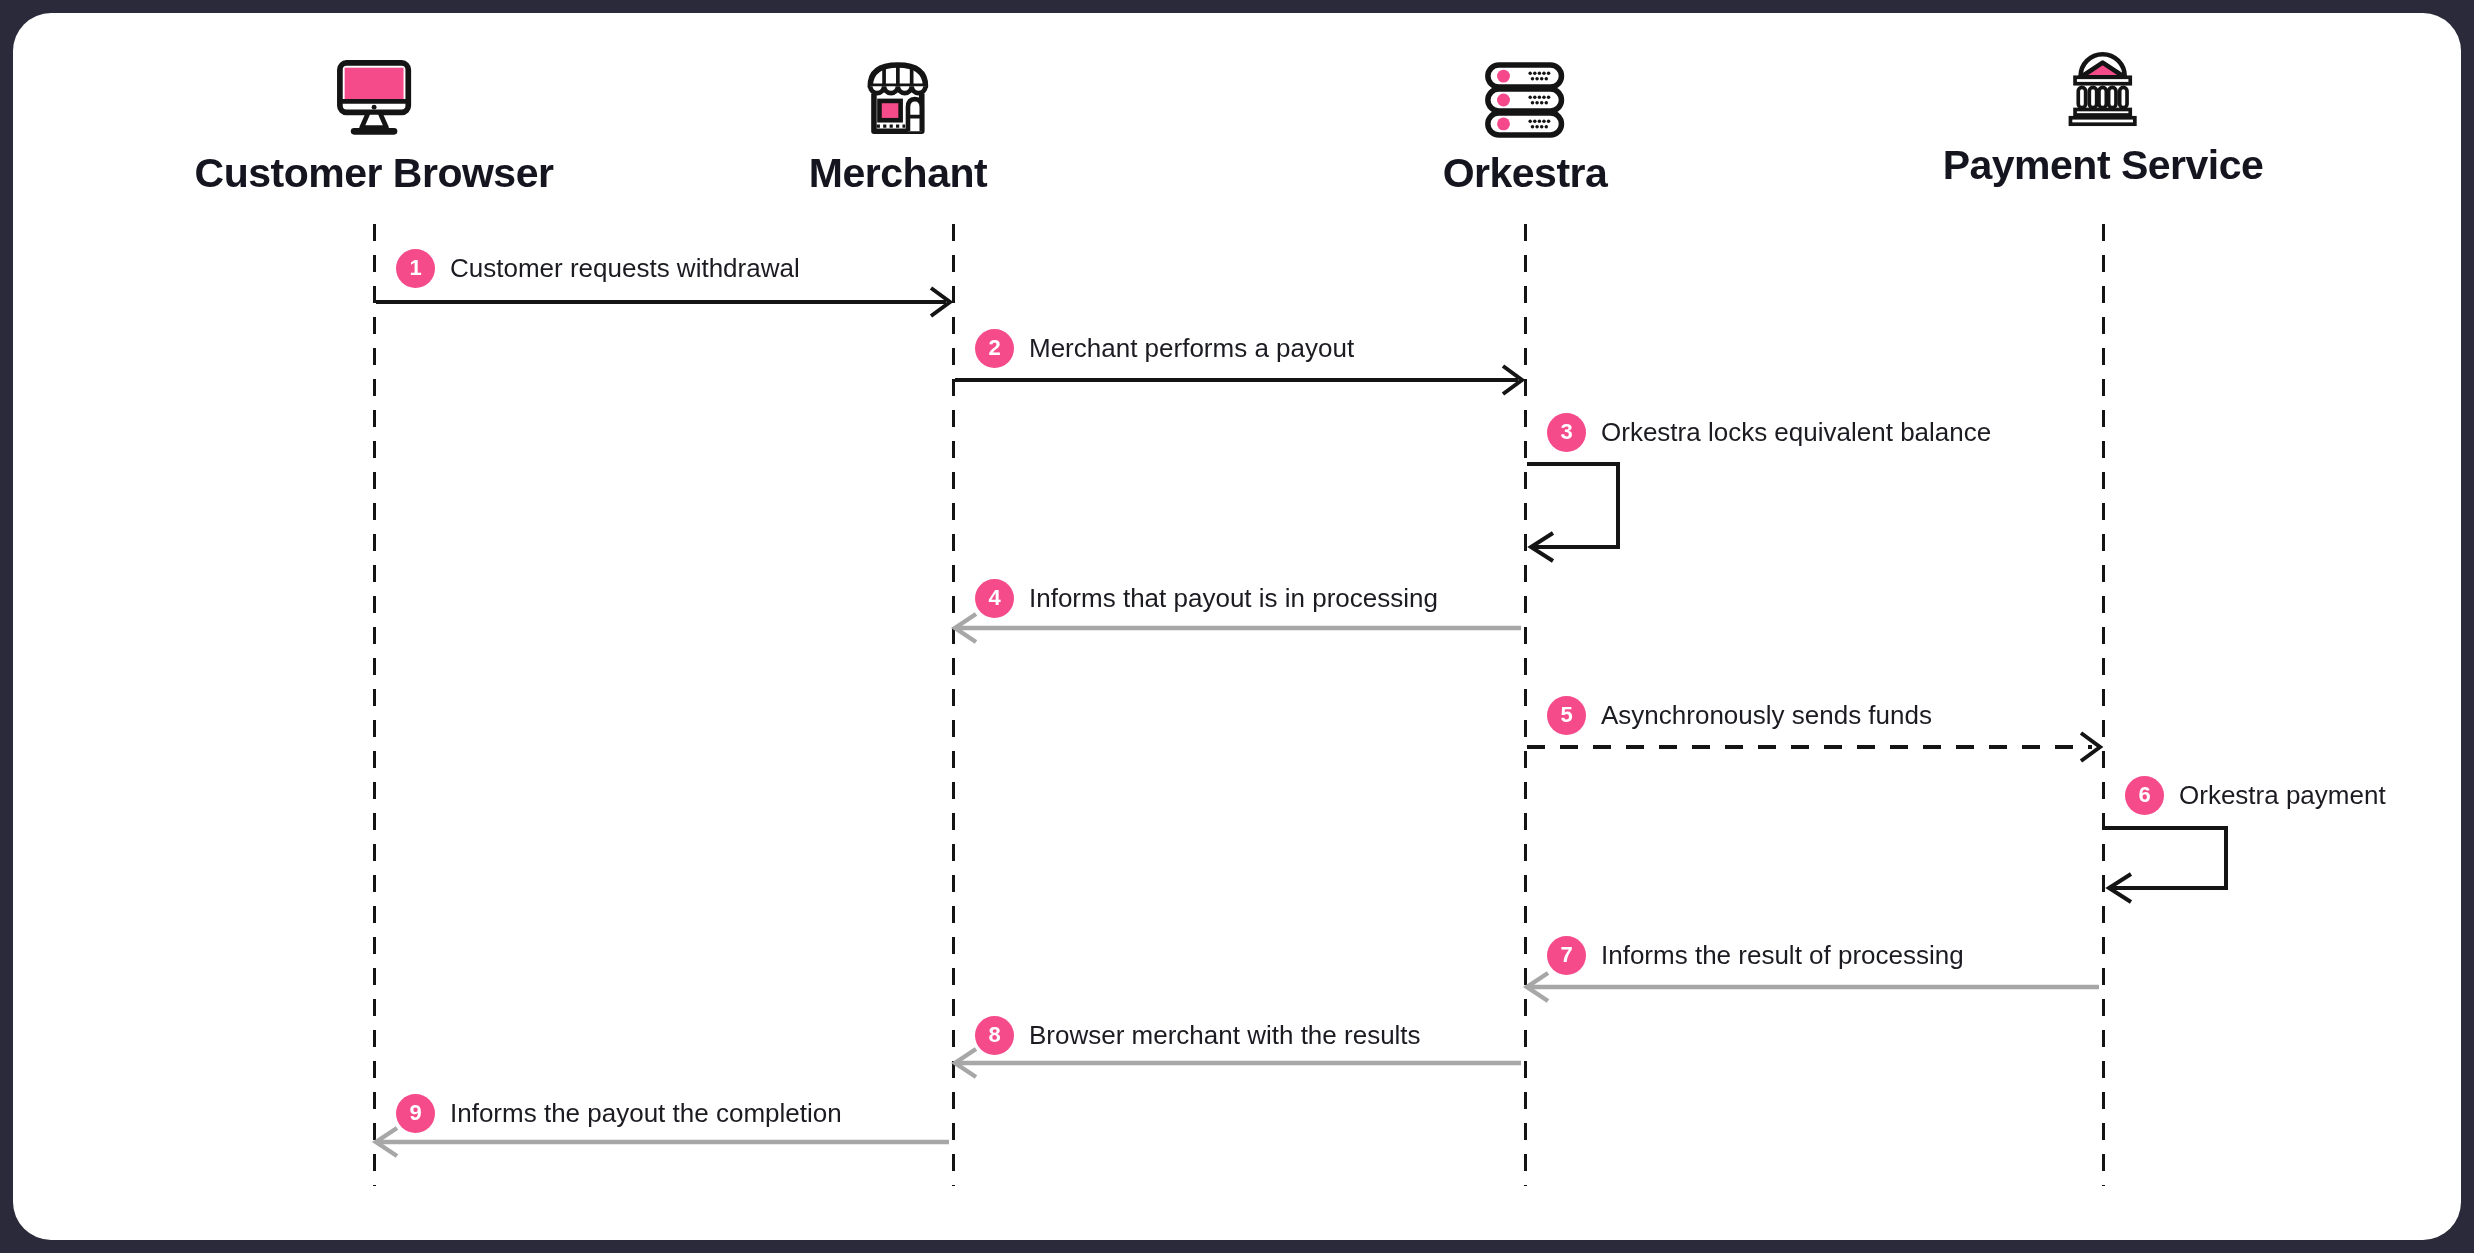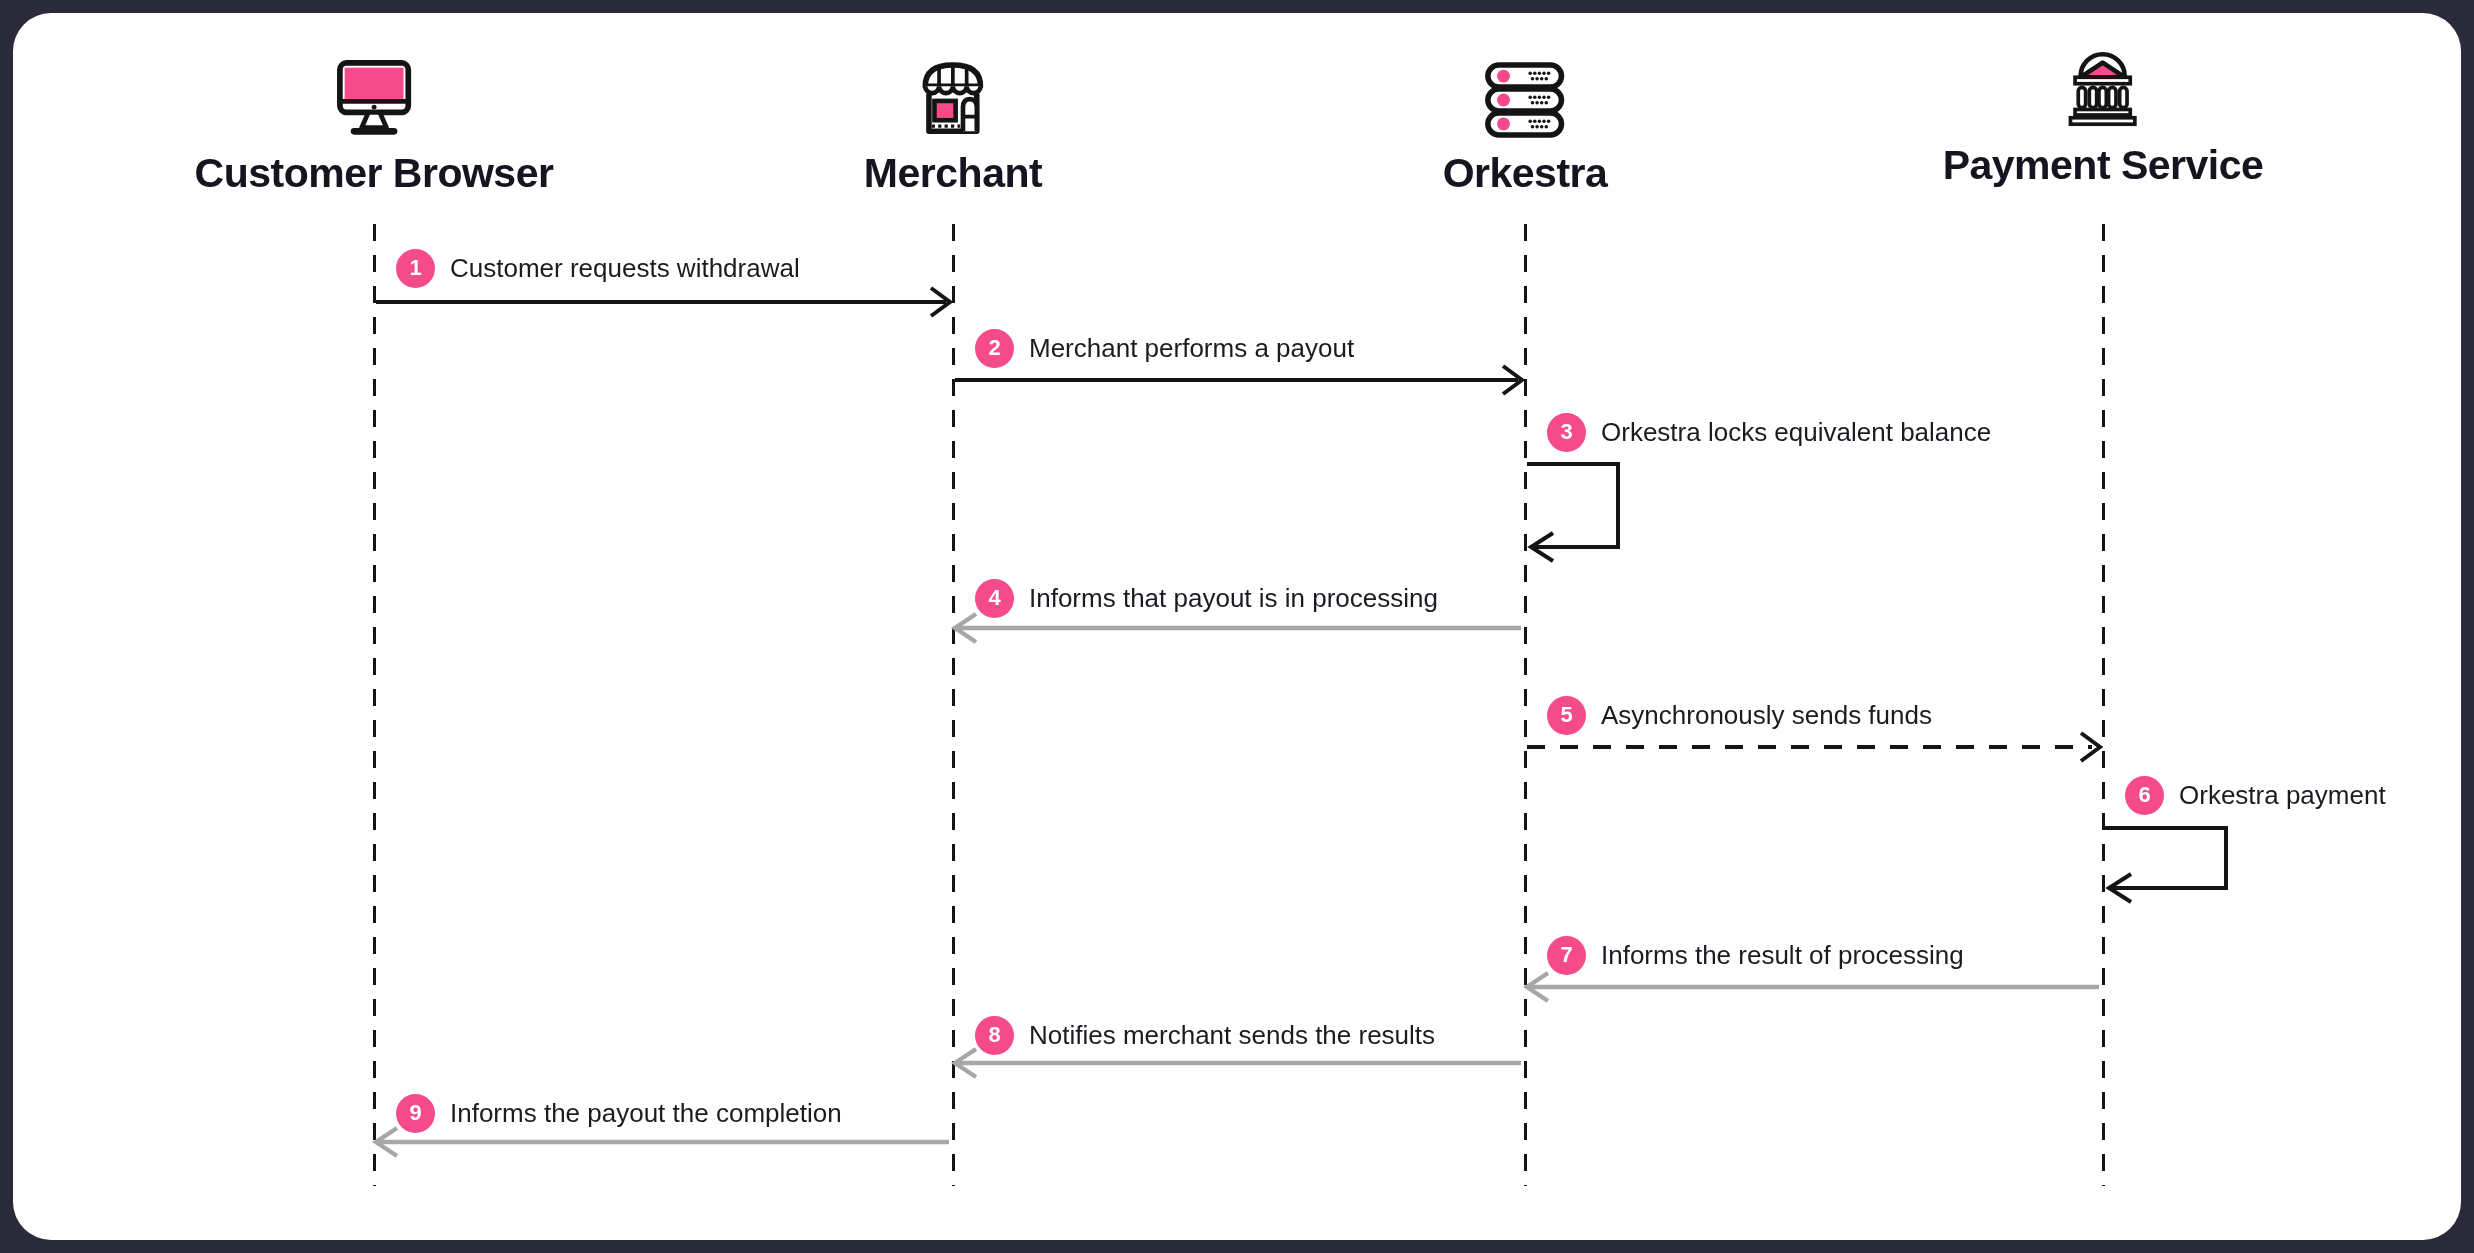--- a/index.html
+++ b/index.html
@@ -77,21 +77,21 @@
       <rect x="14" y="6" width="72" height="52" rx="7" fill="#fff" stroke="#141414" stroke-width="6"></rect>
       <rect x="19" y="11" width="62" height="33" fill="#F54B8B"></rect>
       <line x1="15" y1="46.5" x2="85" y2="46.5" stroke="#141414" stroke-width="5"></line>
       <circle cx="50" cy="52.5" r="2.6" fill="#141414"></circle>
       <path d="M44 58 L37 74 L63 74 L56 58 Z" fill="#fff" stroke="#141414" stroke-width="5" stroke-linejoin="round"></path>
       <path d="M29 78 H71" stroke="#141414" stroke-width="7" stroke-linecap="round"></path>
     </svg>
     <div class="name">Customer Browser</div>
   </div>
 
-  <div class="actor" style="left:953px;top:56px;">
+  <div class="actor" style="left:898px;top:56px;">
     <svg class="icon" width="92" height="88" viewBox="0 0 100 90">
       <path d="M24 38 V79 H76 V38" fill="#fff" stroke="#141414" stroke-width="6" stroke-linejoin="round"></path>
       <path d="M20 30 Q20 7 50 7 Q80 7 80 30 Z" fill="#fff" stroke="#141414" stroke-width="6" stroke-linejoin="round"></path>
       <line x1="35" y1="11" x2="35" y2="29" stroke="#141414" stroke-width="4"></line>
       <line x1="50" y1="8" x2="50" y2="29" stroke="#141414" stroke-width="4"></line>
       <line x1="65" y1="11" x2="65" y2="29" stroke="#141414" stroke-width="4"></line>
       <path d="M20 30 a7.5 7.5 0 0 0 15 0 a7.5 7.5 0 0 0 15 0 a7.5 7.5 0 0 0 15 0 a7.5 7.5 0 0 0 15 0" fill="#fff" stroke="#141414" stroke-width="5"></path>
       <rect x="30" y="46" width="23" height="21" fill="#F54B8B" stroke="#141414" stroke-width="5"></rect>
       <path d="M61 79 V53 q0-9 7.5-9 q7.5 0 7.5 9 v26" fill="#fff" stroke="#141414" stroke-width="5"></path>
       <line x1="61" y1="63" x2="76" y2="63" stroke="#141414" stroke-width="4"></line>
@@ -219,19 +219,19 @@
   <div class="msg-label" style="left:2125px;top:774px;">
     <span class="badge">6</span>
     <span class="txt">Orkestra payment</span>
   </div>
   <div class="msg-label" style="left:1547px;top:934px;">
     <span class="badge">7</span>
     <span class="txt">Informs the result of processing</span>
   </div>
   <div class="msg-label" style="left:975px;top:1014px;">
     <span class="badge">8</span>
-    <span class="txt">Notifies merchant sends the results</span>
+    <span class="txt">Browser merchant with the results</span>
   </div>
   <div class="msg-label" style="left:396px;top:1092px;">
     <span class="badge">9</span>
     <span class="txt">Informs the payout the completion</span>
   </div>
 </div>
 
 </body></html>

